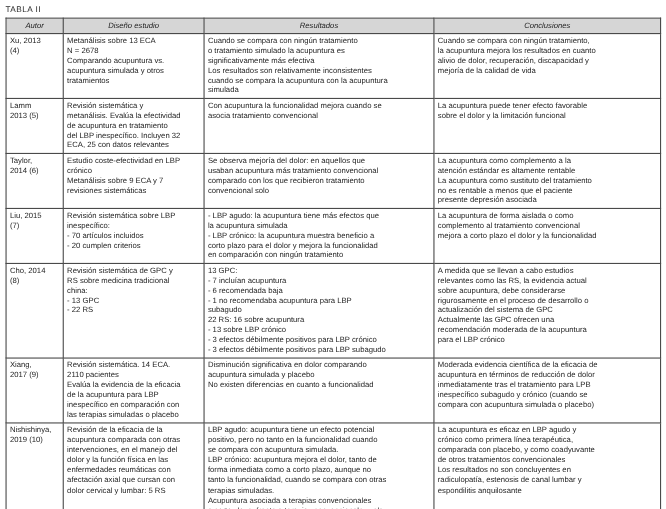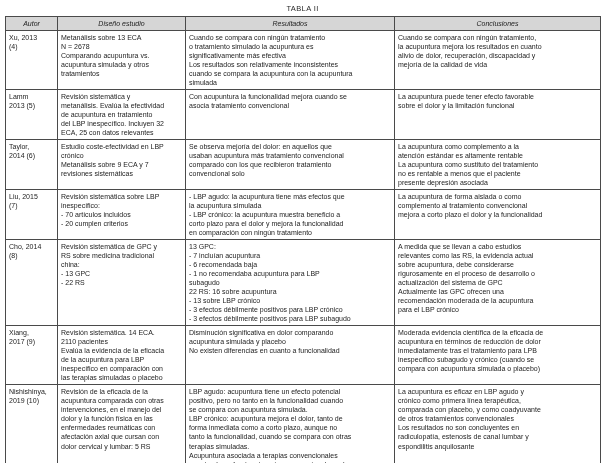--- a/index.html
+++ b/index.html
@@ -11,21 +11,20 @@
     width: 605px;
     height: 463px;
     overflow: hidden;
     font-family: "Liberation Sans", "DejaVu Sans", sans-serif;
     color: #1c1c1c;
   }
   .page {
     padding: 3px 5px 0 5px;
   }
   .table-title {
-    text-align: center;
     font-size: 7.5px;
     letter-spacing: 0.4px;
     color: #2a2a2a;
     margin: 1px 0 3px 0;
   }
   table.evidence-table {
     border-collapse: collapse;
     width: 595px;
     table-layout: fixed;
   }

